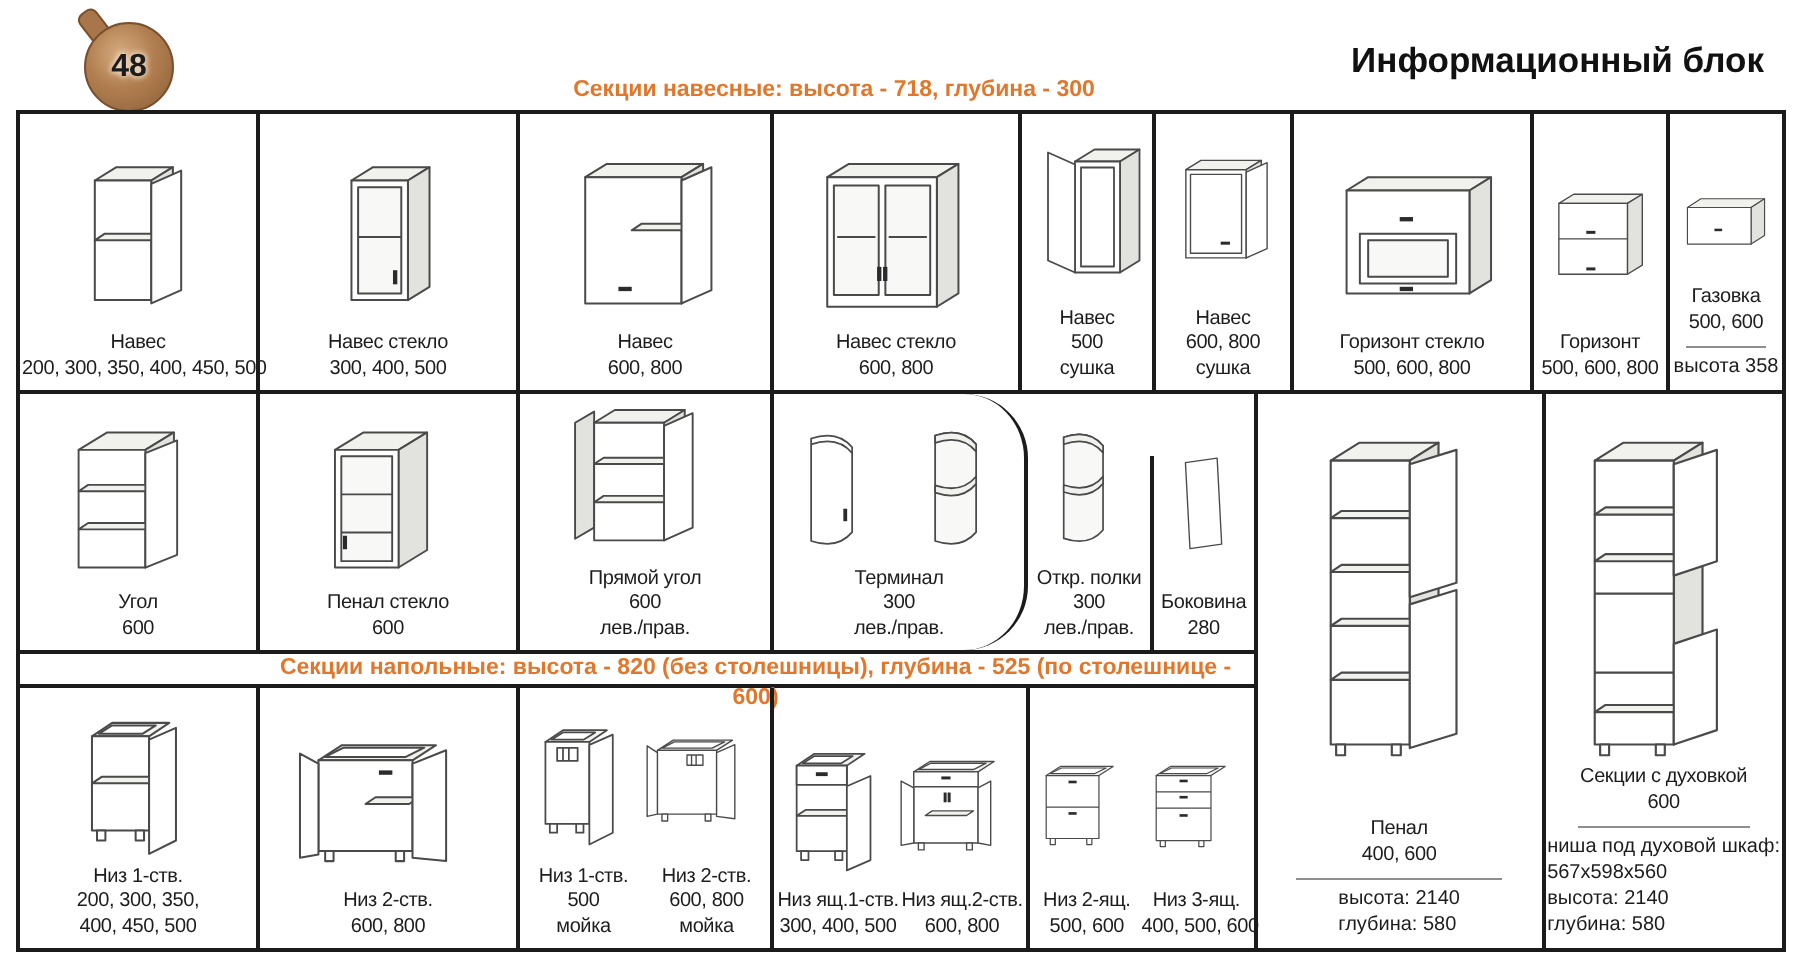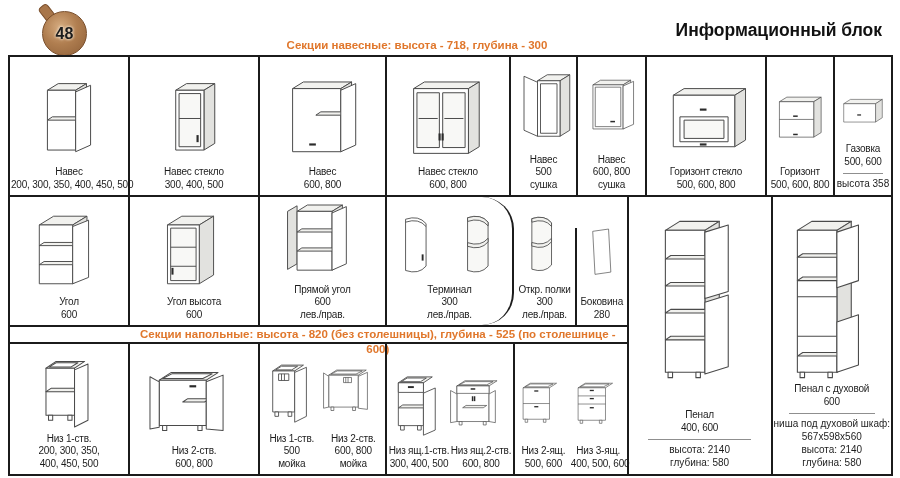--- a/index.html
+++ b/index.html
@@ -33,21 +33,21 @@
   .cell{box-sizing:border-box;border-right:2px solid #1b1b1b;display:flex;flex-direction:column;
         align-items:center;justify-content:flex-end;padding:2px 1px 4px;min-width:0;min-height:0;}
   .row .cell:last-child,#tall-section .cell:last-child{border-right:none;}
   .items{display:flex;width:100%;flex:1 1 auto;align-items:flex-end;justify-content:center;min-height:0;}
   .col{flex:1 1 0;display:flex;flex-direction:column;align-items:center;justify-content:space-between;
        min-width:0;min-height:0;}
   .cell svg{max-width:100%;flex-shrink:1;min-height:0;display:block;}
   .lbl{text-align:center;font-size:10px;line-height:1.25;padding-top:1px;max-width:100%;}
   .lbl span{display:block;white-space:pre;letter-spacing:-0.2px;}
   .rule{width:74%;border-top:1.5px solid #8f8f8f;margin:5px 0 3px;}
-  .note{font-size:10px;line-height:1.3;text-align:center;white-space:pre;padding-bottom:1px;}
+  .note{font-size:10px;line-height:1.3;white-space:pre;padding-bottom:1px;}
   #tall-section .cell{justify-content:flex-start;padding-top:8px;}
   #tall-section .items{flex:1 1 auto;align-items:flex-start;justify-content:center;}
 </style>
 </head>
 <body>
 
 <div class="page">
   <div class="logo">
     <span class="logo-handle"></span>
     <span class="logo-board">
@@ -275,21 +275,21 @@
                       <polygon points="22,30 62,30 80,19 40,19" fill="#f1f1ee"></polygon>
                       <polygon points="62,30 80,19 80,93 62,104" fill="#e2e2df"></polygon>
                       <rect x="22" y="30" width="40" height="74" fill="#ffffff"></rect>
                       <rect x="26" y="34" width="32" height="66" fill="#f8f8f6"></rect>
                       <line x1="26" y1="58" x2="58" y2="58"></line>
                       <line x1="26" y1="82" x2="58" y2="82"></line>
                       <rect x="27" y="84" width="2.6" height="8.5" fill="#2b2b2b" stroke="none"></rect>
                     </g>
                   </svg>
                   <div class="lbl">
-                    <span>Угол высота</span>
+                    <span>Пенал стекло</span>
                     <span>600</span>
                   </div>
                 </div>
               </div>
             </div>
             <div class="cell" style="width: 127px;">
               <div class="items">
                 <div class="col">
                   <svg viewBox="0 0 112 118" width="89" height="94">
                     <g stroke="#4a4a4a" stroke-width="1.2" stroke-linejoin="round" fill="none">
@@ -596,21 +596,21 @@
                     <polygon points="16,168 60,168 66,164 22,164" fill="#f1f1ee"></polygon>
                     <polygon points="60,30 84,22 84,84 60,92" fill="#ffffff"></polygon>
                     <polygon points="60,130 84,122 84,178 60,186" fill="#ffffff"></polygon>
                     <rect x="19" y="186" width="5" height="6" fill="#ffffff"></rect>
                     <rect x="50" y="186" width="5" height="6" fill="#ffffff"></rect>
                   </g>
                 </svg>
               </div>
             </div>
             <div class="lbl">
-              <span>Пенал с духовой</span>
+              <span>Секции с духовкой</span>
               <span>600</span>
             </div>
             <div class="rule"></div>
             <div class="note">ниша под духовой шкаф:
 567x598x560
 высота: 2140
 глубина: 580</div>
           </div>
         </div>
     </div>

